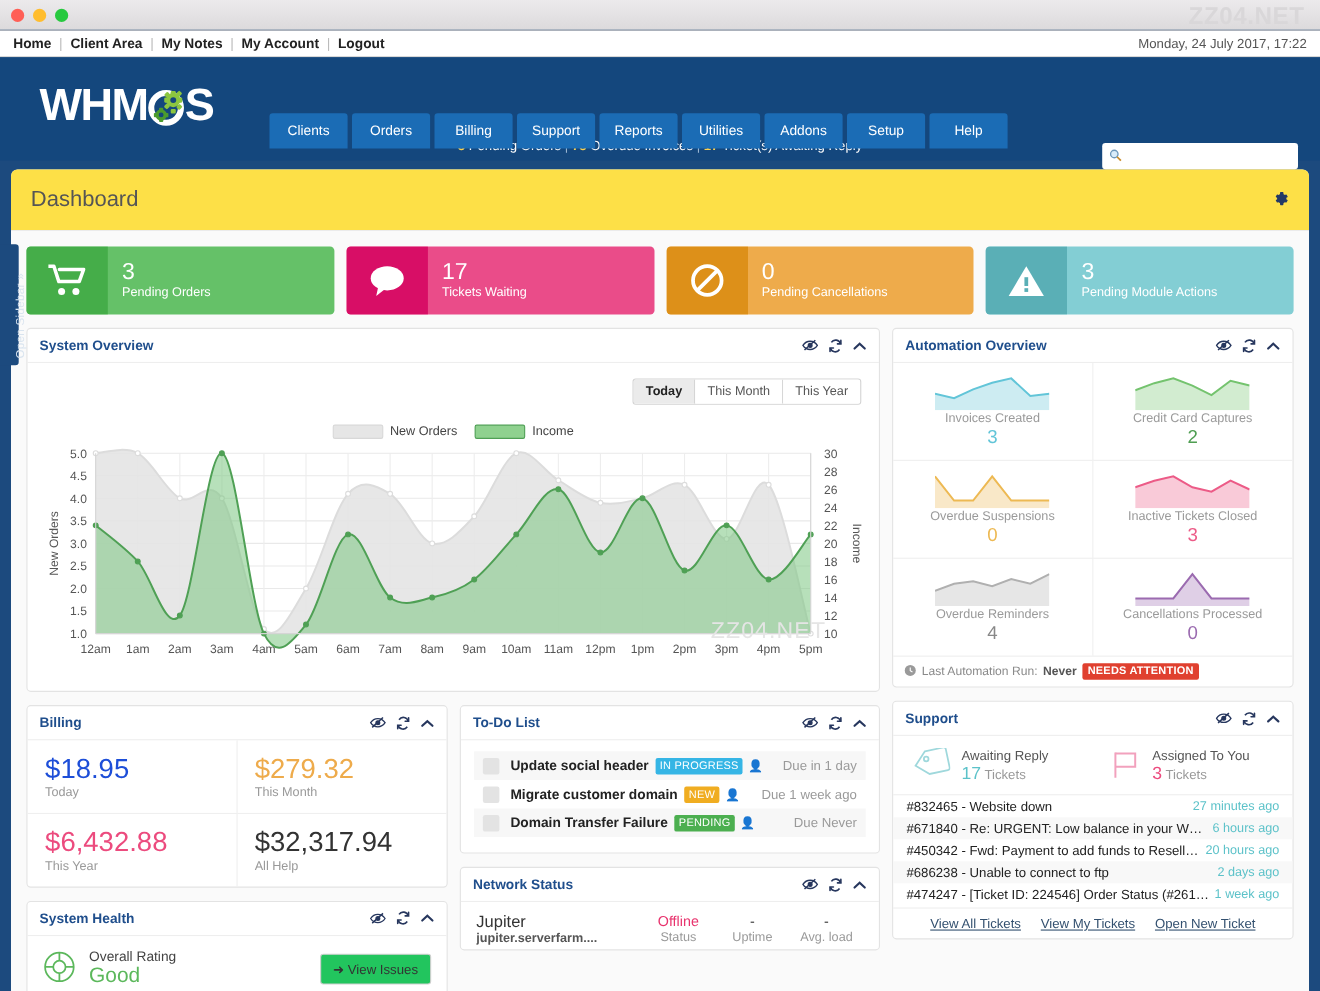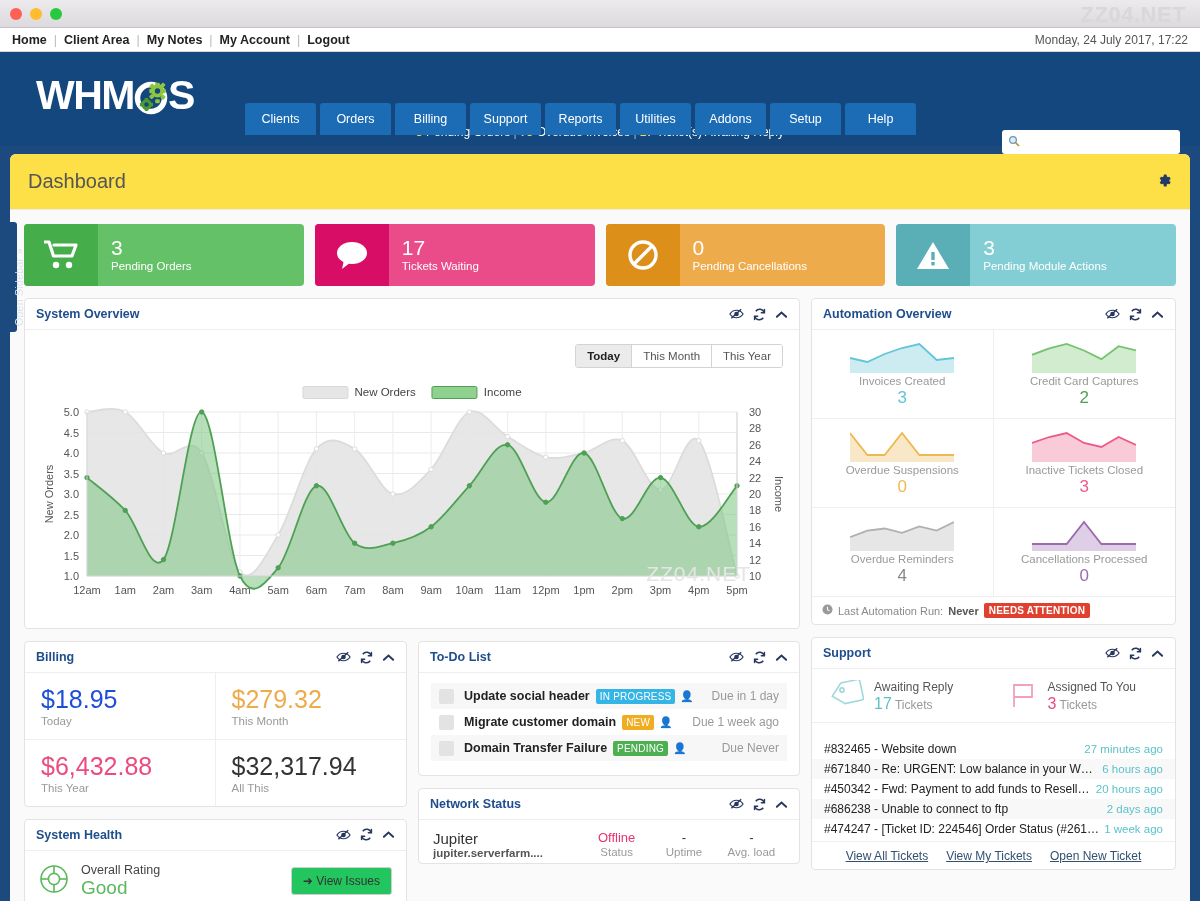--- a/index.html
+++ b/index.html
@@ -213,21 +213,21 @@
   }
   .todo-user { margin-left: 5px; font-size: 11px; }
   .todo-due { margin-left: auto; color: #9a9a9a; font-size: 12px; }
 
   
   .sup-top { display: flex; padding: 11px 4px 9px 4px; }
   .sup-half { width: 50%; display: flex; align-items: center; gap: 10px; padding-left: 14px; }
   .sup-meta-lbl { font-size: 12px; color: #555; }
   .sup-meta-val { font-size: 12px; color: #999; margin-top: 1px; }
   .sup-meta-val b { font-size: 16px; font-weight: normal; }
-  .sup-list { border-top: 1px solid #eee; padding: 16px 0 2px 0; }
+  .sup-list { border-top: 1px solid #eee; padding: 0 0 2px 0; }
   .sup-row {
     display: flex; align-items: center; padding: 3px 12px; font-size: 12px;
     cursor: pointer; gap: 4px;
   }
   .sup-row:nth-child(even) { background: #f8f8f8; }
   .sup-subj {
     color: #222; overflow: hidden; white-space: nowrap; text-overflow: ellipsis;
     flex: 1;
   }
   .sup-time { color: #5cc2c9; font-size: 11.5px; flex: none; }
@@ -610,21 +610,21 @@
               <div class="bill-cell">
                 <div class="bill-amt" style="color:#eeab4b">$279.32</div>
                 <div class="bill-lbl">This Month</div>
               </div>
               <div class="bill-cell">
                 <div class="bill-amt" style="color:#ec4b7e">$6,432.88</div>
                 <div class="bill-lbl">This Year</div>
               </div>
               <div class="bill-cell">
                 <div class="bill-amt" style="color:#333">$32,317.94</div>
-                <div class="bill-lbl">All This</div>
+                <div class="bill-lbl">All Help</div>
               </div>
             </div>
           </div>
 
           <div class="panel">
             <div class="panel-head">
               <div class="panel-title">System Health</div>
               <div class="panel-tools">
                 <span class="tool"><svg width="15" height="12" viewBox="0 0 16 12" fill="none" stroke="#27375e" stroke-width="1.3">
                         <path d="M1 6s2.6-4 7-4 7 4 7 4-2.6 4-7 4-7-4-7-4z"></path>

